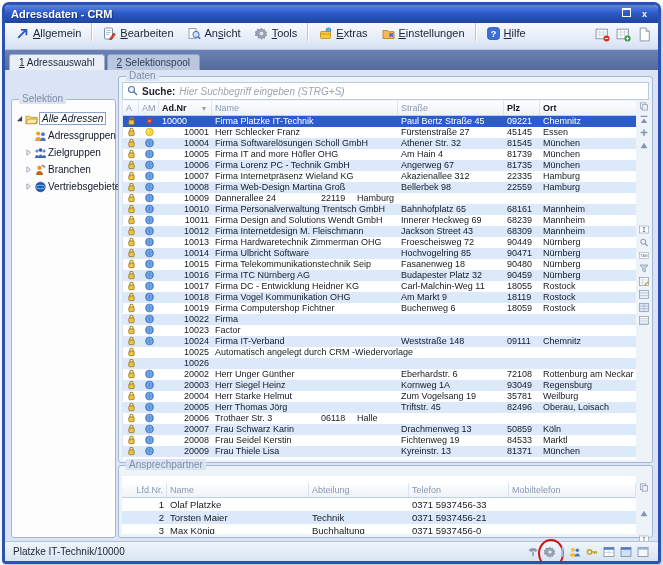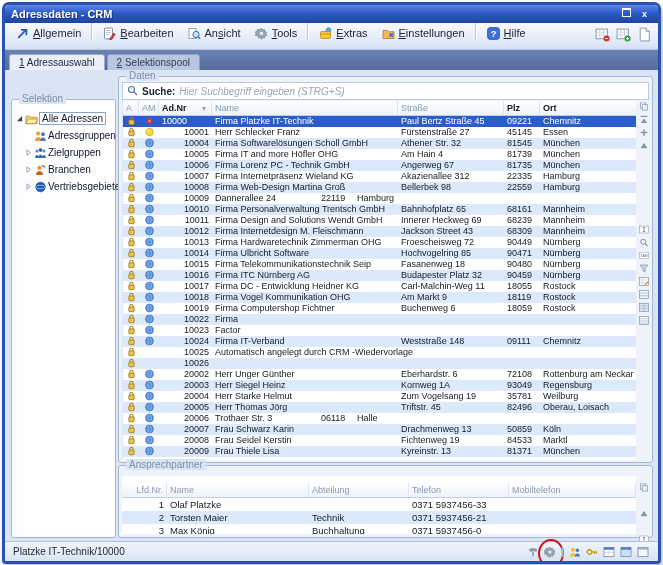--- a/index.html
+++ b/index.html
@@ -36,21 +36,21 @@
   .grouplabel{position:absolute;top:-7px;left:7px;background:#dae4f4;padding:0 3px;
               font-size:10px;color:#7e8ca6;}
   
   .gb-selektion{left:6px;top:6px;width:103px;bottom:3px;background:#fdfdfe;margin-top:23px;}
   .tree{padding:10px 2px 0 2px;}
   .tree-row{display:flex;align-items:center;height:17px;font-size:10px;color:#101828;cursor:default;}
   .tree-row .arrow{width:10px;text-align:center;flex:none;}
   .tree-row .arrow svg{width:7px;height:7px;}
   .tree-row .ticon{width:15px;flex:none;text-align:center;}
   .tree-row .ticon svg{width:13px;height:12px;vertical-align:-2px;}
-  .tree-label.sel{background:#fff;border:1px solid #89a2cc;padding:0 2px;}
+  .tree-label.sel{background:#fff;border:1px solid #89a2cc;padding:0 2px;font-style:italic;}
   .tree-indent{width:9px;flex:none;}
   
   .gb-daten{left:113px;top:6px;right:5px;height:385px;background:#eef3fa;}
   .gb-contacts{left:113px;top:395px;right:5px;bottom:3px;background:#eef3fa;}
   .searchrow{position:absolute;left:3px;right:3px;top:5px;height:16px;background:#fff;
              border:1px solid #b9cbe2;display:flex;align-items:center;font-size:10px;padding:0 4px;gap:4px;}
   .searchrow svg{width:11px;height:11px;}
   .search-label{font-weight:bold;color:#17202e;}
   .search-ph{font-style:italic;color:#9aa4b4;}
   

